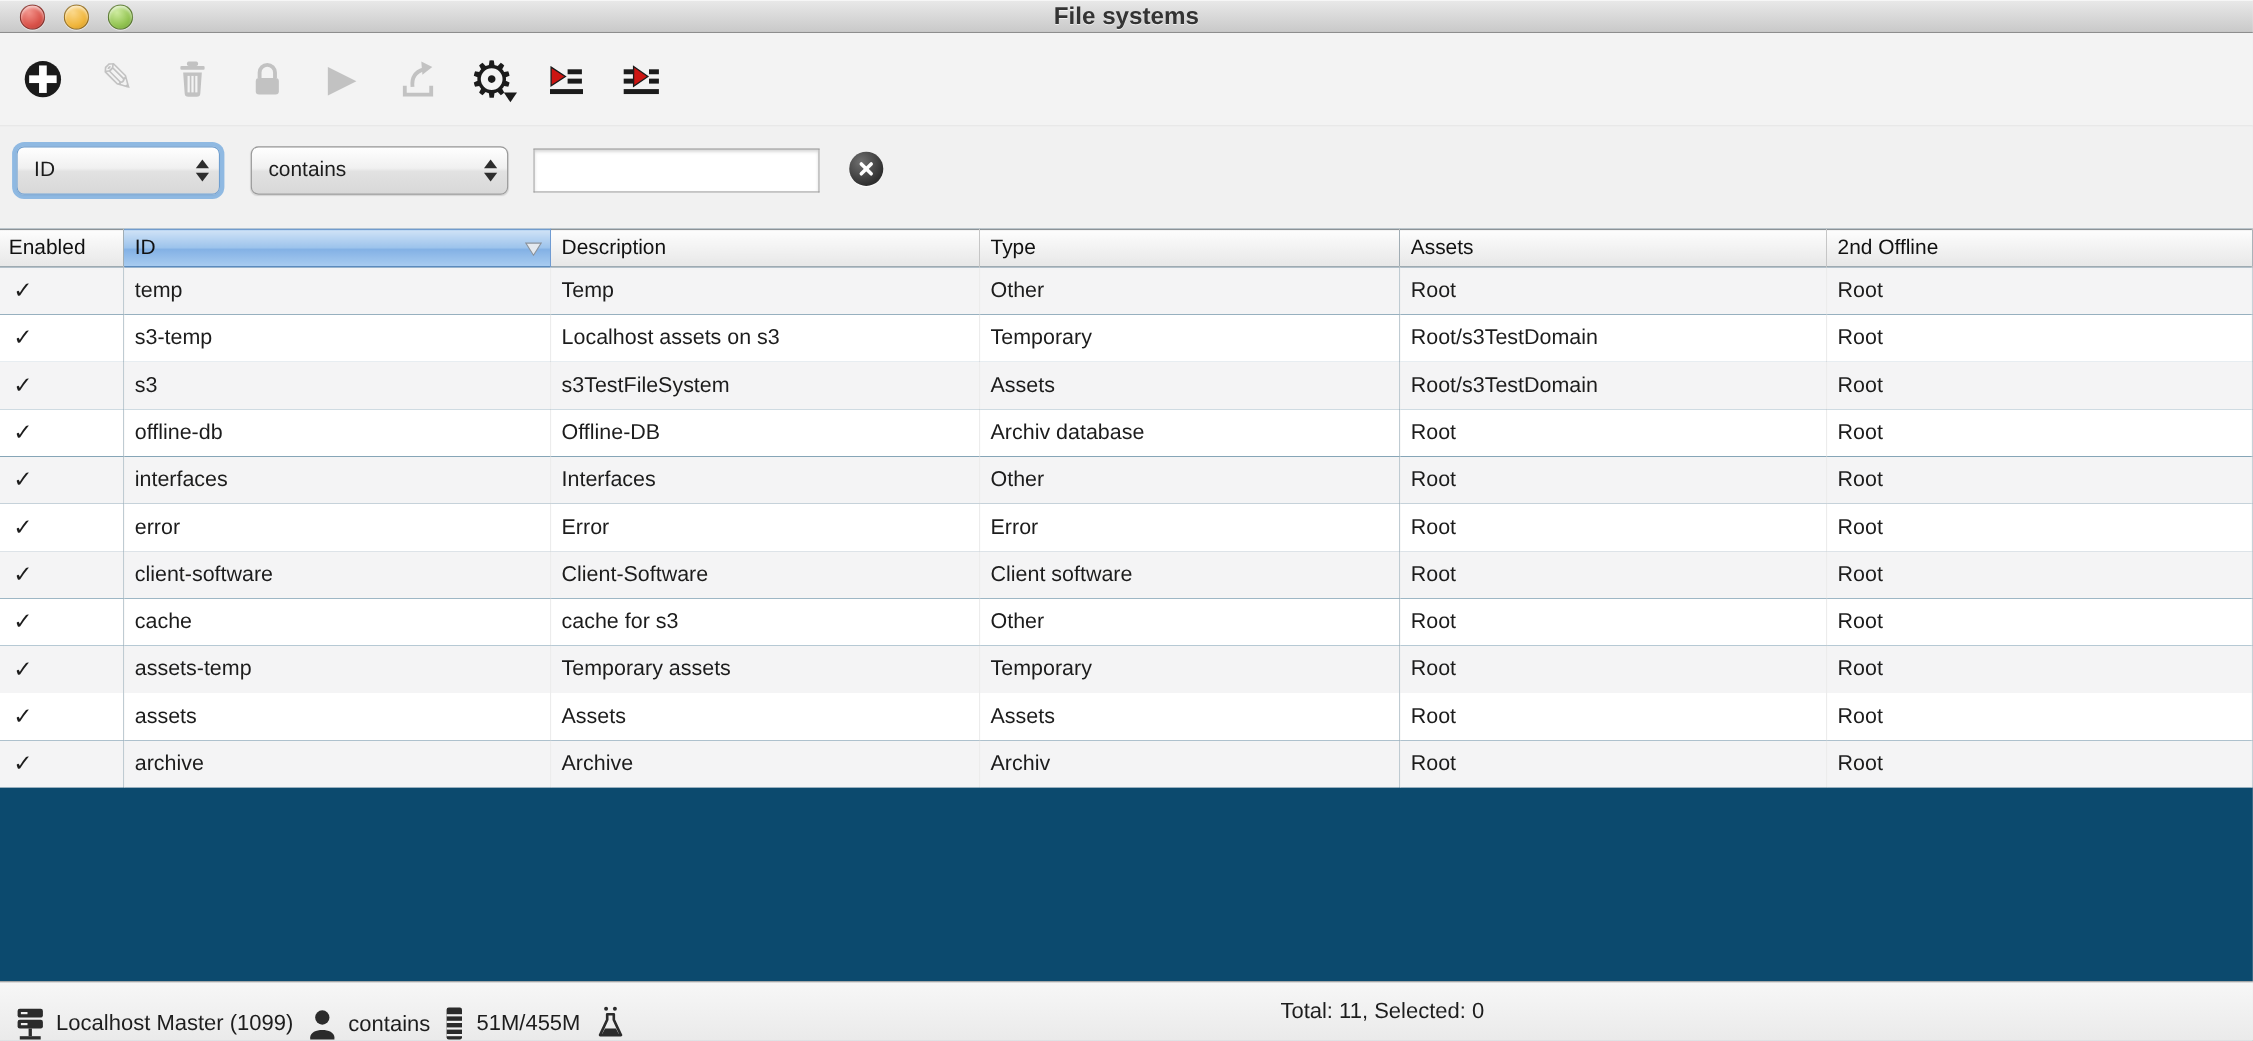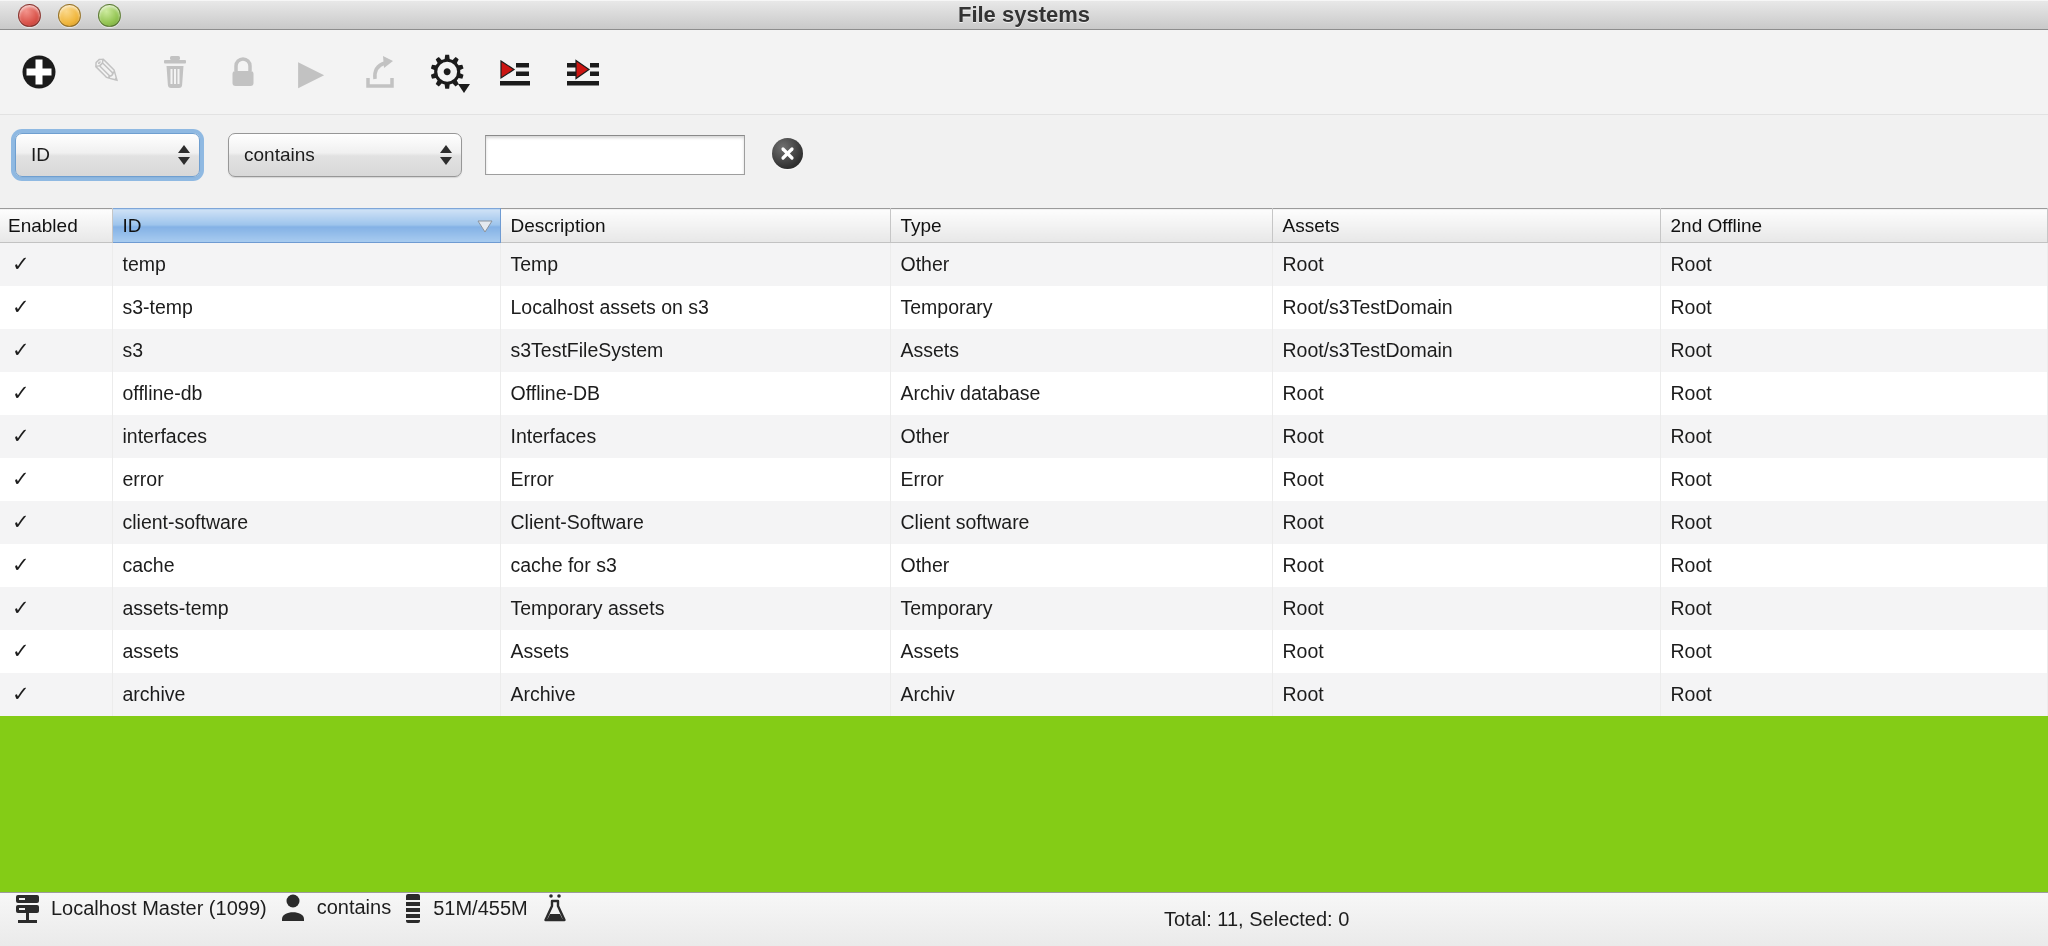--- a/index.html
+++ b/index.html
@@ -47,39 +47,39 @@
   .sel-operator { left:228px; width:234px; }
   .filter-input { position:absolute; top:20px; left:485px; width:260px; height:40px;
     border:1px solid #9e9e9e; border-top-color:#8a8a8a; background:#fff; font-size:19px; padding:0 9px;
     box-shadow:inset 0 2px 3px rgba(0,0,0,.16); font-family:inherit; }
   .clear-btn { position:absolute; top:23px; left:772px; width:31px; height:31px; border-radius:50%;
     background:radial-gradient(circle at 35% 30%, #707070, #2f2f2f 72%);
     display:flex; align-items:center; justify-content:center;
     box-shadow:0 1px 1px rgba(255,255,255,.8); }
 
   
-  .table-area { position:absolute; top:208px; left:0; width:100%; height:684px; background:#84cc16; }
+  .table-area { position:absolute; top:208px; left:0; width:100%; height:684px; background:#0c4a6e; }
   table { width:2048px; border-collapse:collapse; table-layout:fixed; }
   thead th { height:34px; background:linear-gradient(#fdfdfd,#e7e7e7);
     border-top:1px solid #9b9b9b; border-bottom:1px solid #c2c2c2; border-right:1px solid #c6c6c6;
     font-size:19px; font-weight:400; color:#111; text-align:left; padding:0 0 0 10px; position:relative; }
   thead th.col-enabled { padding-left:8px; }
   thead th.sorted { background:linear-gradient(#cfe2f6,#9cc3ec 48%,#83b1e5 52%,#a9ccf0);
     border-right:1px solid #6f9bd2; border-bottom:1px solid #6f9bd2; border-top:1px solid #7ea6d8; }
   .sort-icon { position:absolute; right:7px; top:11px; }
   tbody td { height:43px; font-size:19.5px; color:#1c1c1c; padding:0 0 0 10px; white-space:nowrap;
     overflow:hidden; border-right:1px solid #ececec; }
   tbody td.cell-enabled { padding-left:12px; font-family:"DejaVu Sans",sans-serif; font-size:21px; }
   tbody tr:nth-child(odd)  { background:#f4f4f5; }
   tbody tr:nth-child(even) { background:#ffffff; }
 
   
   .statusbar { position:absolute; top:892px; left:0; width:100%; height:54px;
     background:linear-gradient(#f7f7f7,#eaeaea); border-top:1px solid #9c9c9c;
-    display:flex; align-items:flex-start; padding-left:14px; gap:12px; font-size:20px; color:#1d1d1d; }
+    display:flex; align-items:flex-end; padding-left:14px; gap:12px; font-size:20px; color:#1d1d1d; }
   .sb-item { display:flex; align-items:center; gap:10px; }
   .summary { position:absolute; left:1164px; top:0; height:100%; display:flex; align-items:center; }
 
   svg { display:block; }
 </style>
 </head>
 <body>
 
 <div class="window">
 

